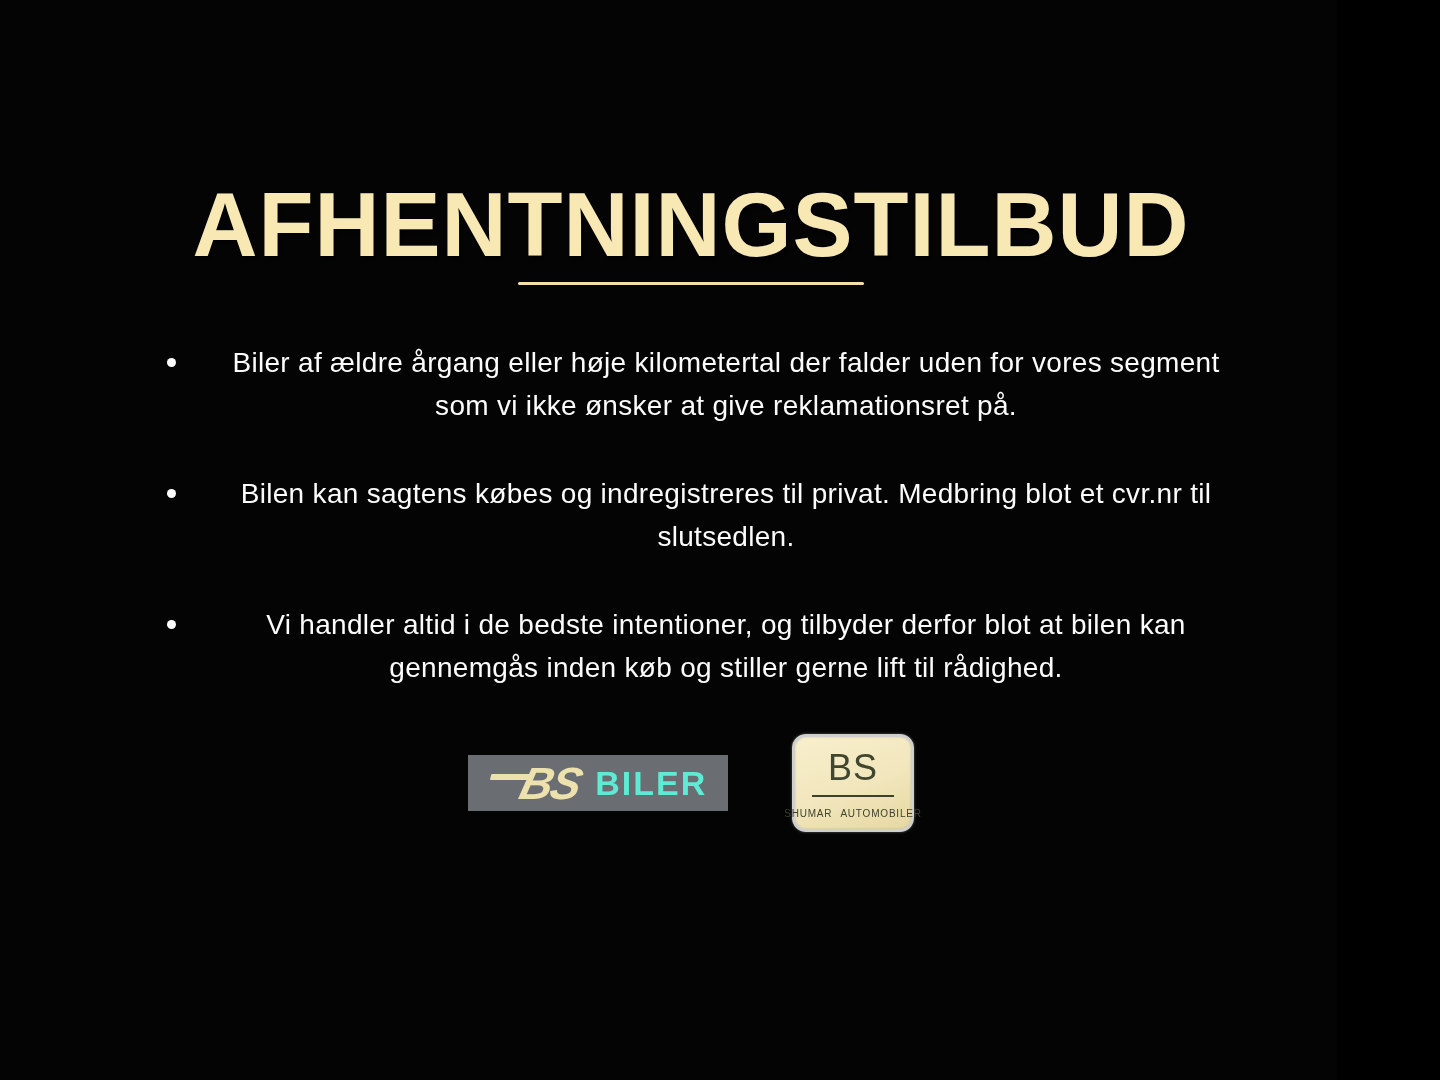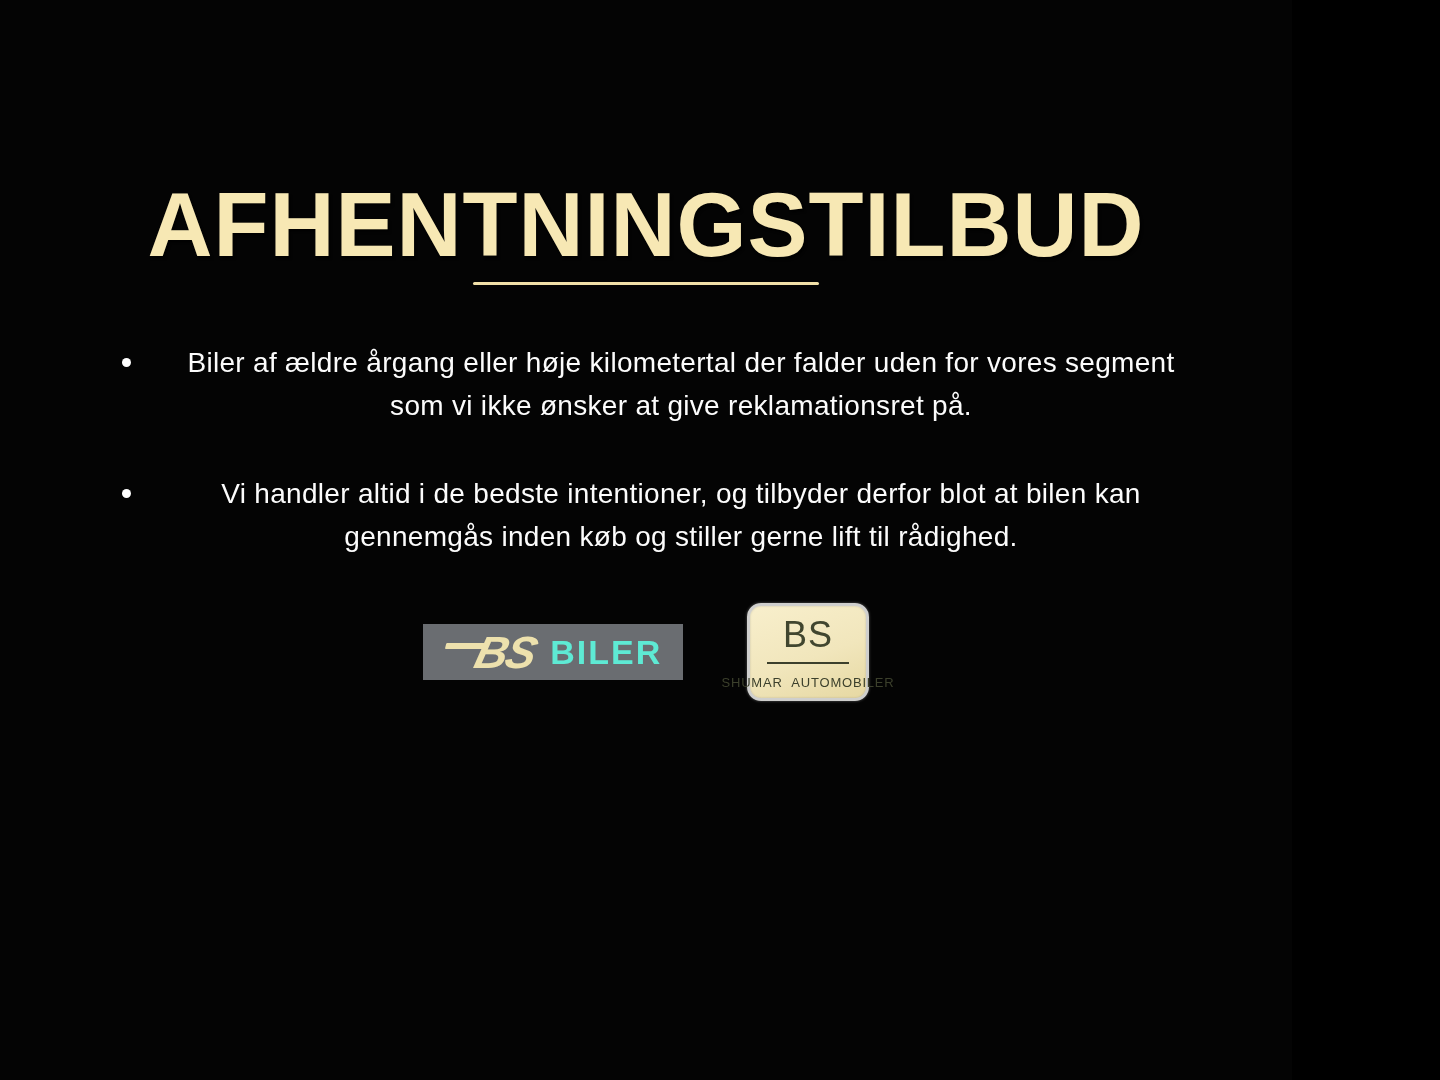--- a/index.html
+++ b/index.html
@@ -7,20 +7,21 @@
     padding: 0;
     background: #000;
   }
   .slide {
     position: relative;
     width: 1292px;
     height: 1080px;
     background: #040404;
     overflow: hidden;
     font-family: "Liberation Sans", sans-serif;
+    padding-left: 45px;
   }
   .page-title {
     margin: 0;
     padding-top: 180px;
     text-align: center;
     font-size: 90px;
     line-height: 1;
     font-weight: 800;
     letter-spacing: 1px;
     color: #F7E8B4;
@@ -128,40 +129,44 @@
     letter-spacing: 1px;
     margin-top: 2px;
   }
   .shumar-line {
     width: 82px;
     height: 2px;
     background: #3C402C;
     margin: 9px 0 11px 0;
   }
   .shumar-name {
-    font-size: 13px;
+    font-size: 10px;
     letter-spacing: 0.8px;
     word-spacing: 5px;
     color: #3C402C;
     white-space: nowrap;
     text-align: right;
   }
 </style>
 </head>
 <body>
 
 <div class="slide">
 
   <h1 class="page-title">AFHENTNINGSTILBUD</h1>
   <div class="title-underline"></div>
 
   <ul class="bullets">
     <li>
       <span class="bullet-dot"></span>
       <span class="bullet-text">Biler af ældre årgang eller høje kilometertal der falder uden for vores segment som vi ikke ønsker at give reklamationsret på.</span>
+    </li>
+    <li>
+      <span class="bullet-dot"></span>
+      <span class="bullet-text">Bilen kan sagtens købes og indregistreres til privat. Medbring blot et cvr.nr til slutsedlen.</span>
     </li>
     <li>
       <span class="bullet-dot"></span>
       <span class="bullet-text">Vi handler altid i de bedste intentioner, og tilbyder derfor blot at bilen kan gennemgås inden køb og stiller gerne lift til rådighed.</span>
     </li>
   </ul>
 
   <div class="logos">
 
     <div class="logo-biler">

